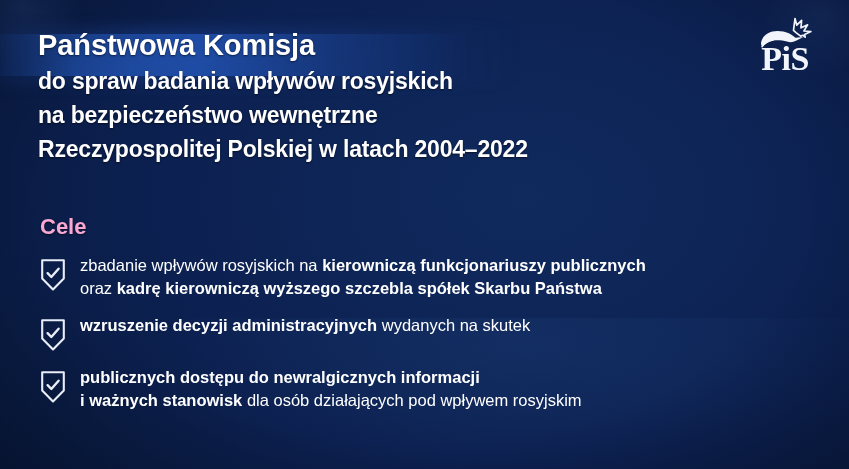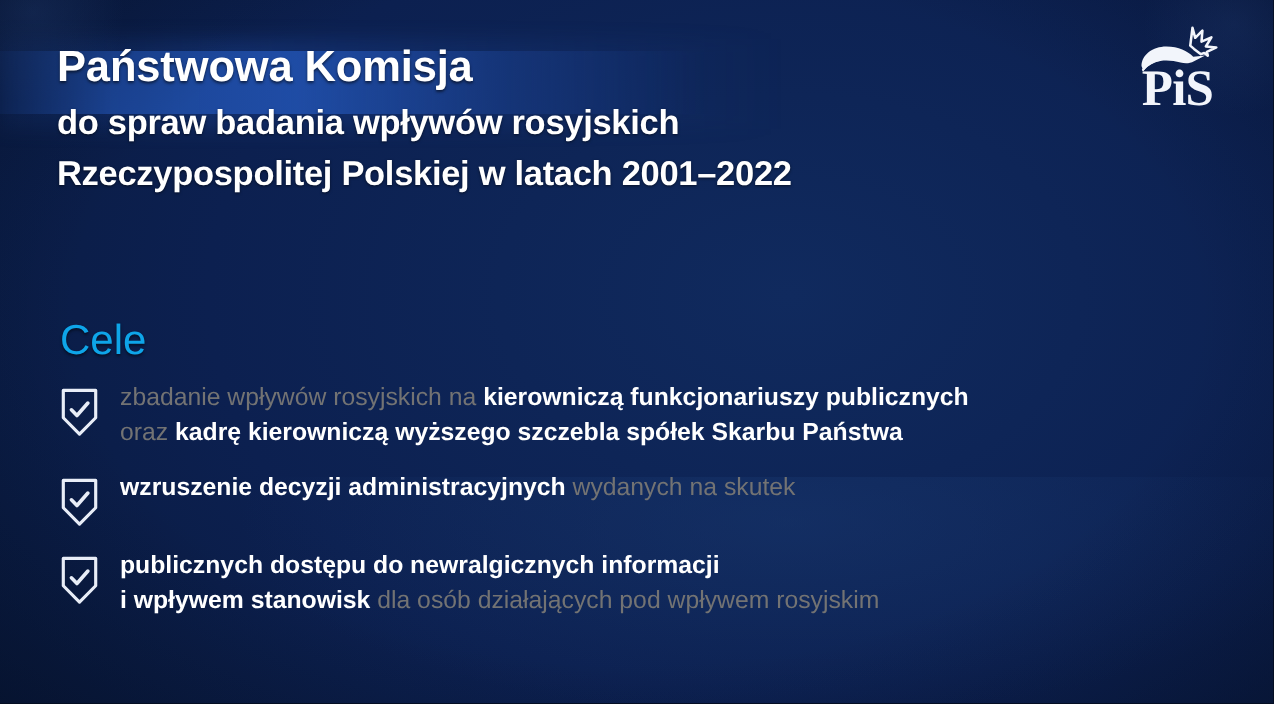--- a/index.html
+++ b/index.html
@@ -121,24 +121,24 @@
     width: 84px;
     height: 70px;
   }
   .logo svg { display: block; }
 
   
   .goals-heading {
     position: absolute;
     left: 40px;
     top: 214px;
-    font-weight: normal;
-    font-size: 28px;
+    font-weight: bold;
+    font-size: 22px;
     line-height: 26px;
-    color: #0ea5e9;
+    color: #f9a8d4;
     text-shadow: 0 1px 2px rgba(0,0,0,0.5);
   }
 
   .goal-list {
     position: absolute;
     left: 40px;
     top: 254px;
     width: 780px;
   }
   .goal-item {
@@ -158,41 +158,42 @@
     flex: 1 1 auto;
     font-size: 16.5px;
     line-height: 23px;
     color: #9fb0cc;
   }
   .goal-text .line { display: block; white-space: nowrap; }
   .goal-text b {
     color: #ffffff;
     font-weight: bold;
   }
-  .goal-text .lt { color: #737373; font-weight: normal; }
+  .goal-text .lt { color: #ffffff; font-weight: normal; }
 </style>
 </head>
 <body>
 
 <div id="slide">
 
   <div class="bg-base"></div>
   <div class="bg-sheen"></div>
   <div class="bg-circle-tl"></div>
   <div class="bg-circle-tr"></div>
   <div class="bg-band-soft"></div>
   <div class="bg-band"></div>
   <div class="bg-vignette"></div>
 
   <div class="content">
 
     <div class="title-block">
       <div class="title-line first">Państwowa Komisja</div>
       <div class="title-line">do spraw badania wpływów rosyjskich</div>
-      <div class="title-line">Rzeczypospolitej Polskiej w latach 2001–2022</div>
+      <div class="title-line">na bezpieczeństwo wewnętrzne</div>
+      <div class="title-line">Rzeczypospolitej Polskiej w latach 2004–2022</div>
     </div>
 
     <div class="logo">
       <svg width="84" height="70" viewBox="0 0 84 70" xmlns="http://www.w3.org/2000/svg">
         <g fill="#f2f5fb">
           <path d="M52.0 6.5 L53.8 13.2 L58.6 8.4 L58.0 15.8 L64.6 12.9 L60.9 19.0 L67.9 19.6
                    L61.6 22.6 L62.2 25.1 L59.8 23.3 L57.6 24.1 L53.0 20.6 L50.5 18.4 Z" fill="none" stroke="#f2f5fb" stroke-width="1.7" stroke-linejoin="round"></path>
         </g>
         <g>
           <path d="M18.0 32.0
@@ -240,19 +241,19 @@
 
       <div class="goal-item">
         <span class="goal-icon">
           <svg width="26" height="34" viewBox="0 0 26 34" xmlns="http://www.w3.org/2000/svg">
             <path d="M2.2 2.2 H23.8 V20.5 L13 31.4 L2.2 20.5 Z" fill="none" stroke="#e8edf7" stroke-width="2.1" stroke-linejoin="round"></path>
             <path d="M7.6 15.2 L11.3 19.0 L18.6 10.7" fill="none" stroke="#e8edf7" stroke-width="2.4" stroke-linecap="round" stroke-linejoin="round"></path>
           </svg>
         </span>
         <span class="goal-text">
           <span class="line"><b>publicznych dostępu do newralgicznych informacji</b></span>
-          <span class="line"><b>i wpływem stanowisk</b><span class="lt"> dla osób działających pod wpływem rosyjskim</span></span>
+          <span class="line"><b>i ważnych stanowisk</b><span class="lt"> dla osób działających pod wpływem rosyjskim</span></span>
         </span>
       </div>
 
     </div>
   </div>
 </div>
 
 </body></html>

